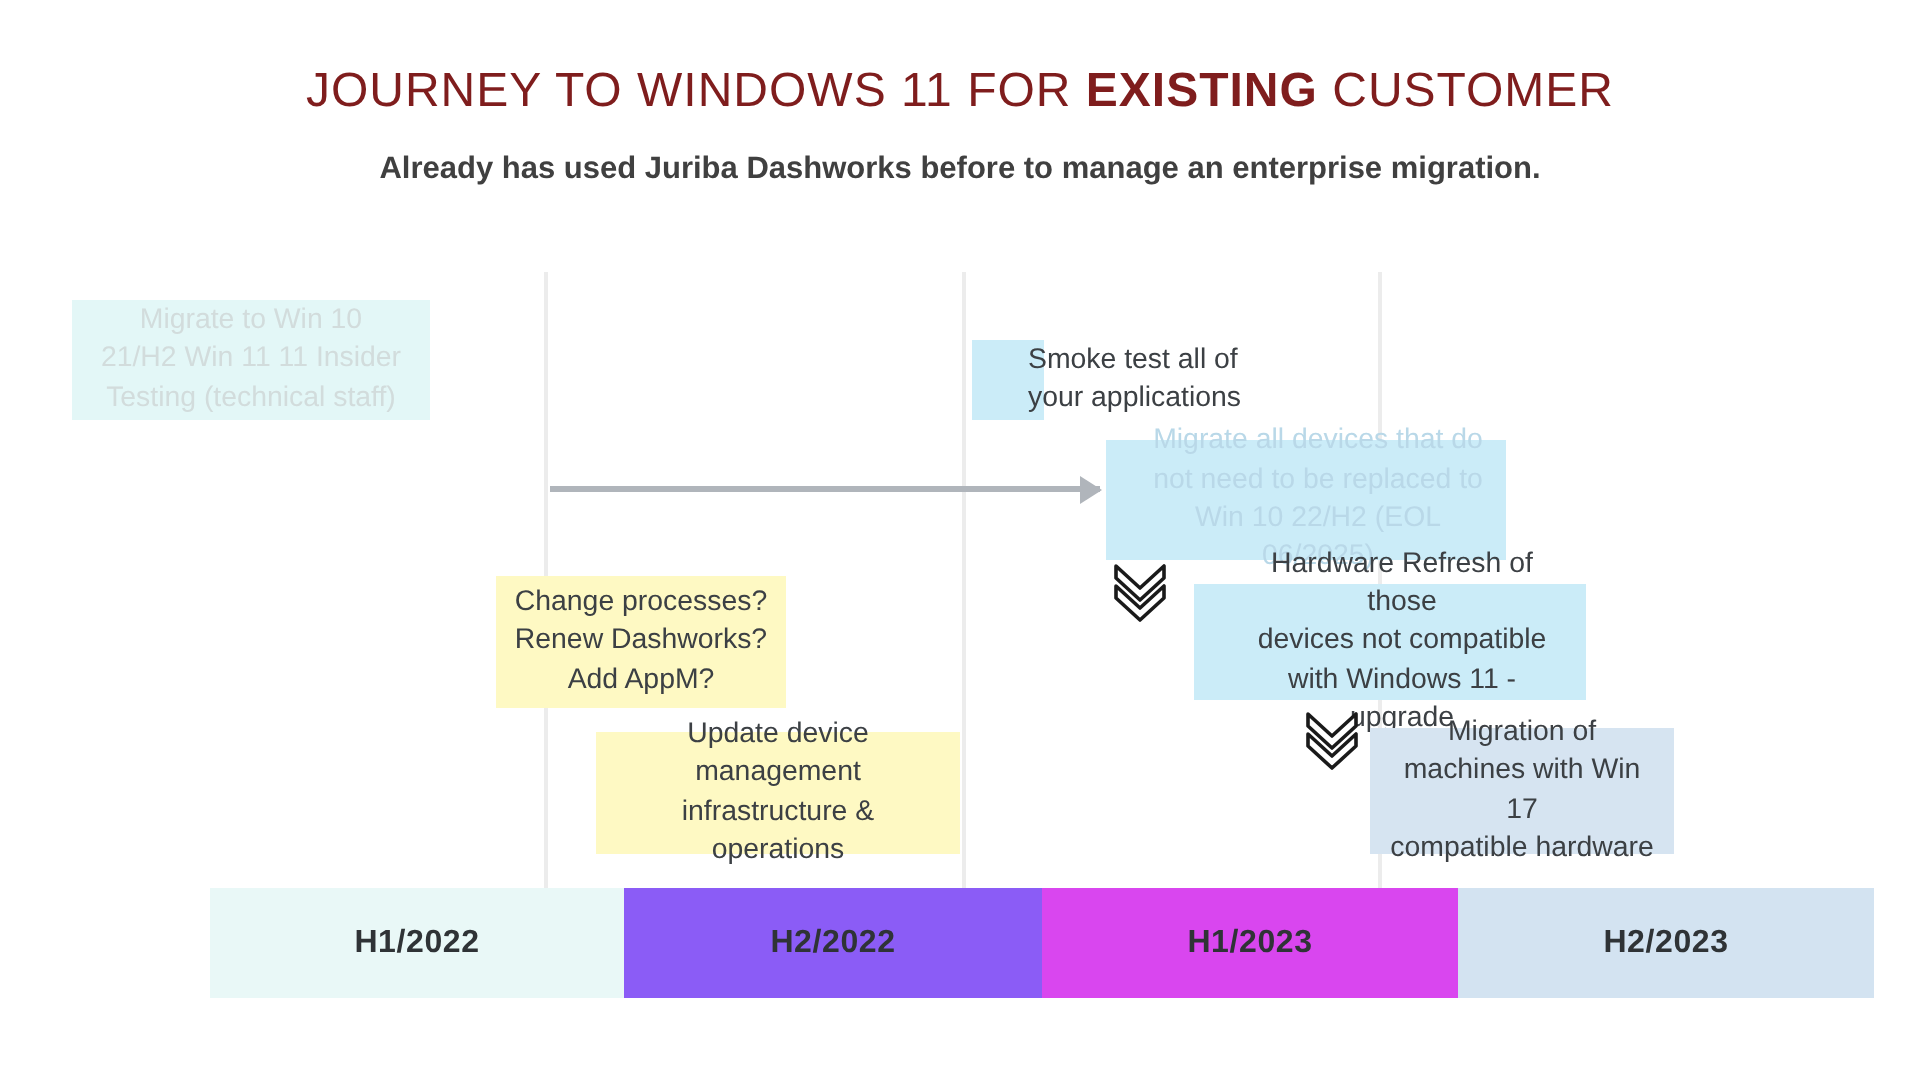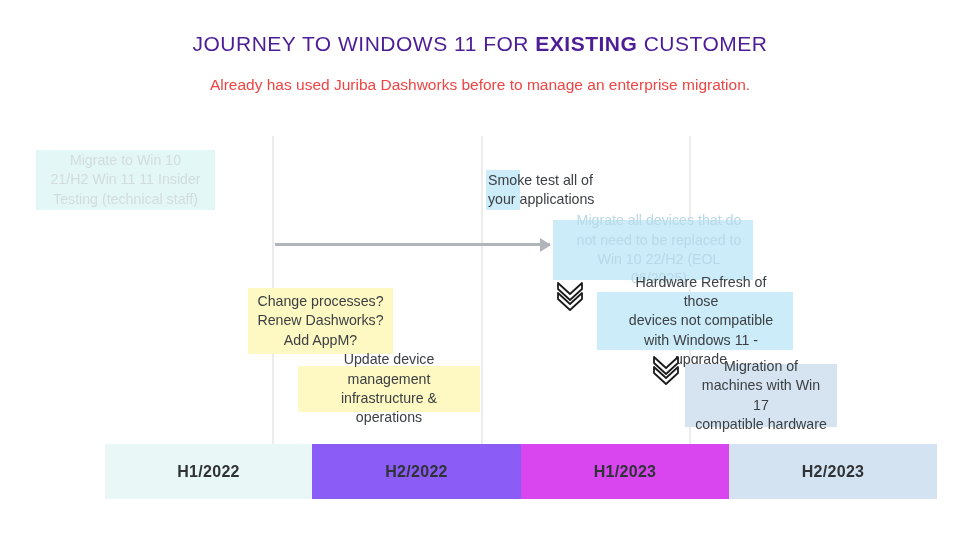--- a/index.html
+++ b/index.html
@@ -19,36 +19,36 @@
     overflow: hidden;
   }
 
   
   .title {
     position: absolute;
     left: 0;
     top: 32px;
     width: 960px;
     text-align: center;
-    font-size: 21px;
+    font-size: 24px;
     letter-spacing: 0.5px;
-    color: #4c1d95;
+    color: #7f1d1d;
     font-weight: 400;
     white-space: nowrap;
   }
   .title .bold { font-weight: 700; }
   .subtitle {
     position: absolute;
     left: 0;
     top: 76px;
     width: 960px;
     text-align: center;
     font-size: 15.5px;
-    color: #ef4444;
-    font-weight: 400;
+    color: #404040;
+    font-weight: 700;
     white-space: nowrap;
   }
 
   
   .divider {
     position: absolute;
     width: 2px;
     background: #ececec;
   }
 
@@ -70,21 +70,21 @@
   .box.tint-mid     { background: #fef9c3; }
   .box.tint-deep    { background: #cbecf8; padding-left: 20px; }
   .box.tint-blue    { background: #d6e4f1; }
   .box.muted        { color: #d2dcdc; }
   .box.muted-deep   { color: #b9d8e8; }
   .box.overflow-text {
     justify-content: flex-start;
     text-align: left;
     overflow: visible;
     white-space: pre;
-    padding-left: 2px;
+    padding-left: 28px;
   }
 
   
   .h-arrow {
     position: absolute;
     height: 3px;
     background: #b0b5bb;
   }
   .h-arrow::after {
     content: "";
@@ -144,21 +144,21 @@
 Testing (technical staff)</span>
   </div>
 
 
   <div class="box tint-mid" style="left:248px; top:288px; width:145px; height:66px;">
     <span>Change processes?
 Renew Dashworks?
 Add AppM?</span>
   </div>
 
-  <div class="box tint-mid" style="left:298px; top:366px; width:182px; height:46px;">
+  <div class="box tint-mid" style="left:298px; top:366px; width:182px; height:61px;">
     <span>Update device
 management
 infrastructure &amp; operations</span>
   </div>
 
   <div class="box tint-deep overflow-text" style="left:486px; top:170px; width:34px; height:40px;">
     <span>Smoke test all of
 your applications</span>
   </div>
 

